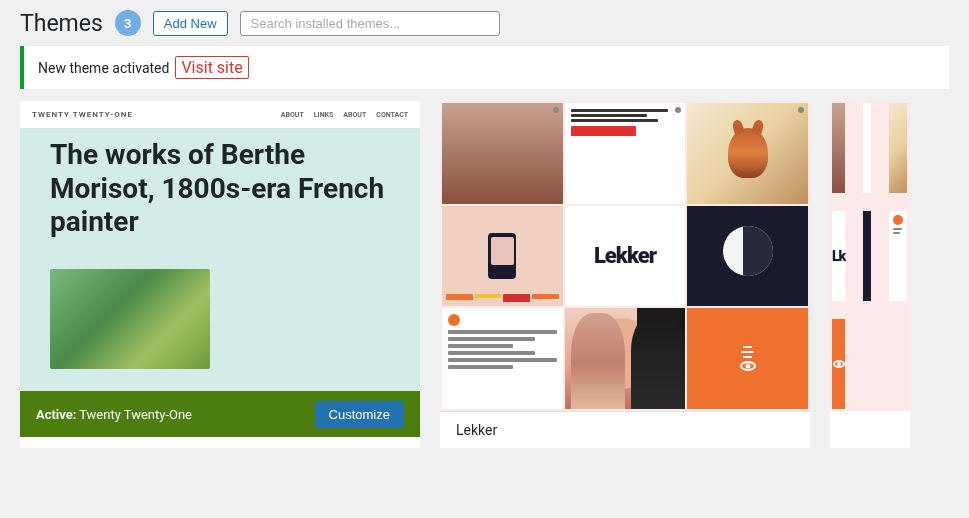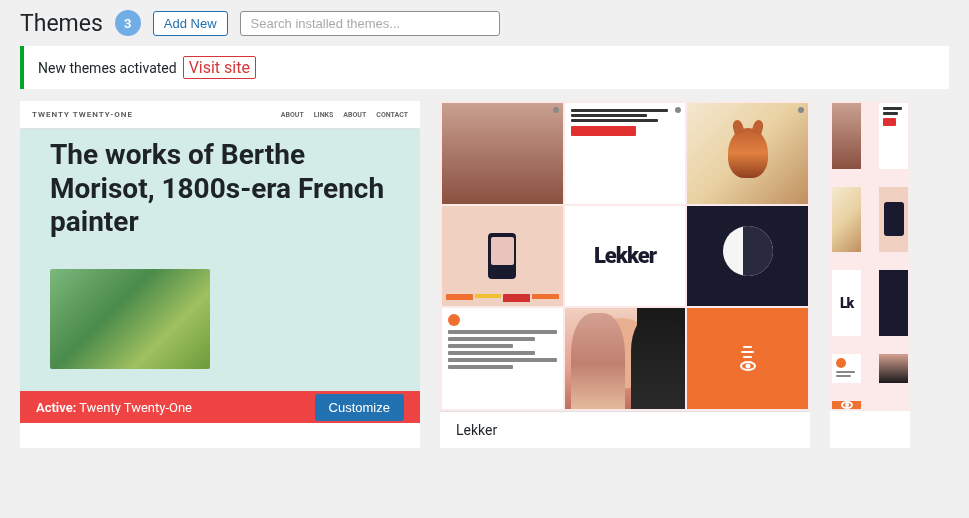--- a/index.html
+++ b/index.html
@@ -156,24 +156,24 @@
     }
     .preview-image {
       width: 160px;
       height: 100px;
       background: linear-gradient(135deg, #7cb87c 0%, #4a8a4a 40%, #a0c060 70%, #6b9b3a 100%);
       border-radius: 2px;
     }
 
     
     .active-bar {
-      background: #ef4444;
+      background: #4d7c0f;
       color: #fff;
       padding: 0 16px;
-      height: 32px;
+      height: 46px;
       display: flex;
       align-items: center;
       justify-content: space-between;
     }
     .active-label {
       font-size: 13px;
     }
     .active-label strong { font-weight: 600; }
     .customize-btn {
       background: #2271b1;
@@ -355,21 +355,21 @@
 <body>
 
 <div class="page-header">
   <h1 class="page-title">Themes</h1>
   <div class="theme-count-badge">3</div>
   <button class="add-new-btn">Add New</button>
   <input class="search-input" type="text" placeholder="Search installed themes..." style="">
 </div>
 
 <div class="notification-bar">
-  <span>New themes activated</span>
+  <span>New theme activated</span>
   <a href="#" class="notification-link">Visit site</a>
 </div>
 
 <div class="themes-grid">
 
   <div class="theme-card active-card">
     <div class="active-preview">
       <div class="active-preview-bar">
         <span class="preview-site-name">TWENTY TWENTY-ONE</span>
         <div class="preview-nav">
@@ -486,21 +486,21 @@
       </div>
     </div>
     <div class="theme-name-bar">
       <span>Lekker</span>
     </div>
   </div>
 
   <div class="theme-card partial-card">
     <div class="partial-preview">
 
-      <div style="display:grid;grid-template-columns:1fr 1fr;grid-template-rows:1fr 1fr 1fr;height:100%;gap:18px;padding:2px;">
+      <div style="display:grid;grid-template-columns:1fr 1fr 1fr 1fr;grid-template-rows:1fr 1fr 1fr;height:100%;gap:18px;padding:2px;">
         <div style="background:#c9a090;overflow:hidden;">
           <div style="width:100%;height:100%;background:linear-gradient(180deg,#c9a090 0%,#b08070 40%,#8a5040 100%);"></div>
         </div>
         <div style="background:#fff;padding:4px;">
           <div style="height:3px;background:#333;margin-bottom:2px;width:90%;border-radius:1px;"></div>
           <div style="height:3px;background:#333;margin-bottom:2px;width:70%;border-radius:1px;"></div>
           <div style="height:8px;background:#e03030;margin-top:3px;width:60%;border-radius:1px;"></div>
         </div>
         <div style="background:#f9e8e5;">
           <div style="width:100%;height:100%;background:linear-gradient(135deg,#f5e8d0 0%,#e8d0a0 50%,#c09060 100%);"></div>

